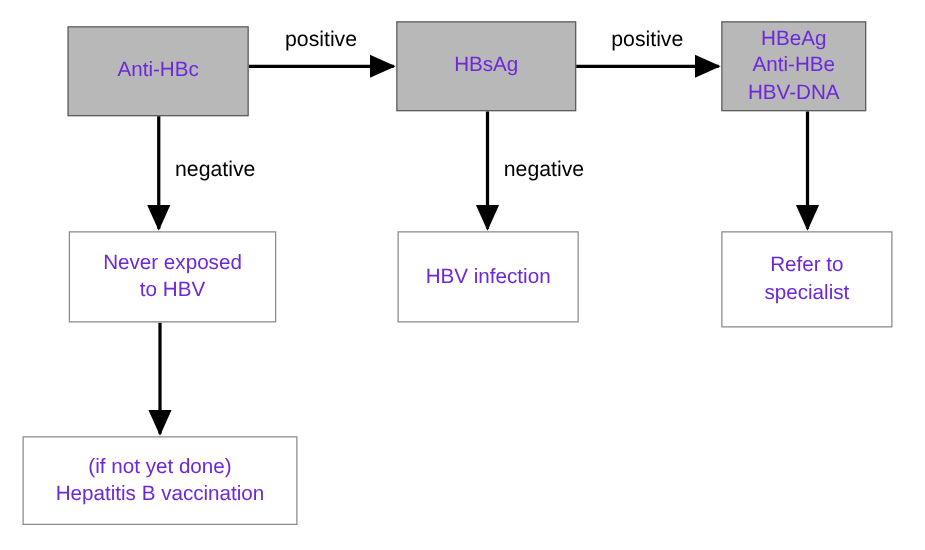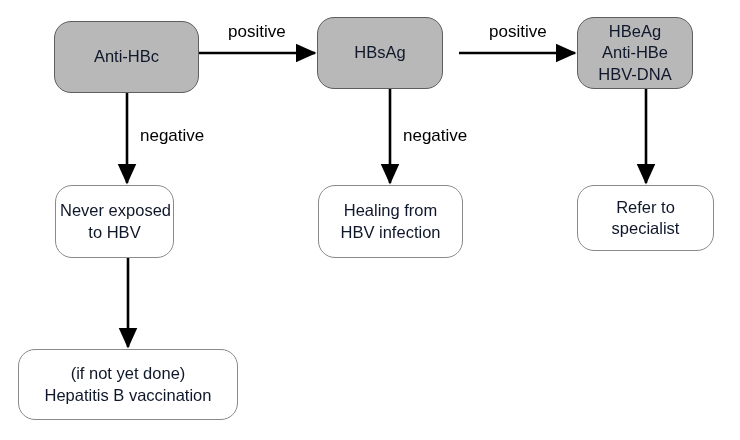--- a/index.html
+++ b/index.html
@@ -30,23 +30,22 @@
   }
   .node {
     position: absolute;
     box-sizing: border-box;
     display: flex;
     align-items: center;
     justify-content: flex-end;
     text-align: center;
     line-height: 1.28;
     font-size: 16.5px;
-    color: #0f172a;
+    color: #6d28d9;
     z-index: 2;
-    border-radius: 17px;
   }
   .node.test {
     background: #b8b8b8;
     border: 1px solid #5e5e5e;
   }
   .node.outcome {
     background: #ffffff;
     border: 1px solid #8a8a8a;
   }
   .node .lines {
@@ -85,45 +84,44 @@
         <line x1="128" y1="258" x2="128" y2="347" stroke="#000000" stroke-width="2.6" marker-end="url(#arrowhead)"></line>
       </g>
   </svg>
 
   <div id="node-layer">
       <div class="node test" style="left: 54px; top: 21px; width: 145px; height: 72px;">
         <div class="lines">
           <div>Anti-HBc</div>
         </div>
       </div>
-      <div class="node test" style="left: 317px; top: 17px; width: 126px; height: 72px;">
+      <div class="node test" style="left: 317px; top: 17px; width: 144px; height: 72px;">
         <div class="lines">
           <div>HBsAg</div>
         </div>
       </div>
       <div class="node test" style="left: 577px; top: 17px; width: 116px; height: 72px;">
         <div class="lines">
           <div>HBeAg</div>
           <div>Anti-HBe</div>
           <div>HBV-DNA</div>
         </div>
       </div>
-      <div class="node outcome" style="left: 55px; top: 185px; width: 119px; height: 73px;">
+      <div class="node outcome" style="left: 55px; top: 185px; width: 166px; height: 73px;">
         <div class="lines">
           <div>Never exposed</div>
           <div>to HBV</div>
         </div>
       </div>
       <div class="node outcome" style="left: 318px; top: 185px; width: 145px; height: 73px;">
         <div class="lines">
-          <div>Healing from</div>
           <div>HBV infection</div>
         </div>
       </div>
-      <div class="node outcome" style="left: 577px; top: 185px; width: 137px; height: 66px;">
+      <div class="node outcome" style="left: 577px; top: 185px; width: 137px; height: 77px;">
         <div class="lines">
           <div>Refer to</div>
           <div>specialist</div>
         </div>
       </div>
       <div class="node outcome" style="left: 18px; top: 349px; width: 220px; height: 71px;">
         <div class="lines">
           <div>(if not yet done)</div>
           <div>Hepatitis B vaccination</div>
         </div>

